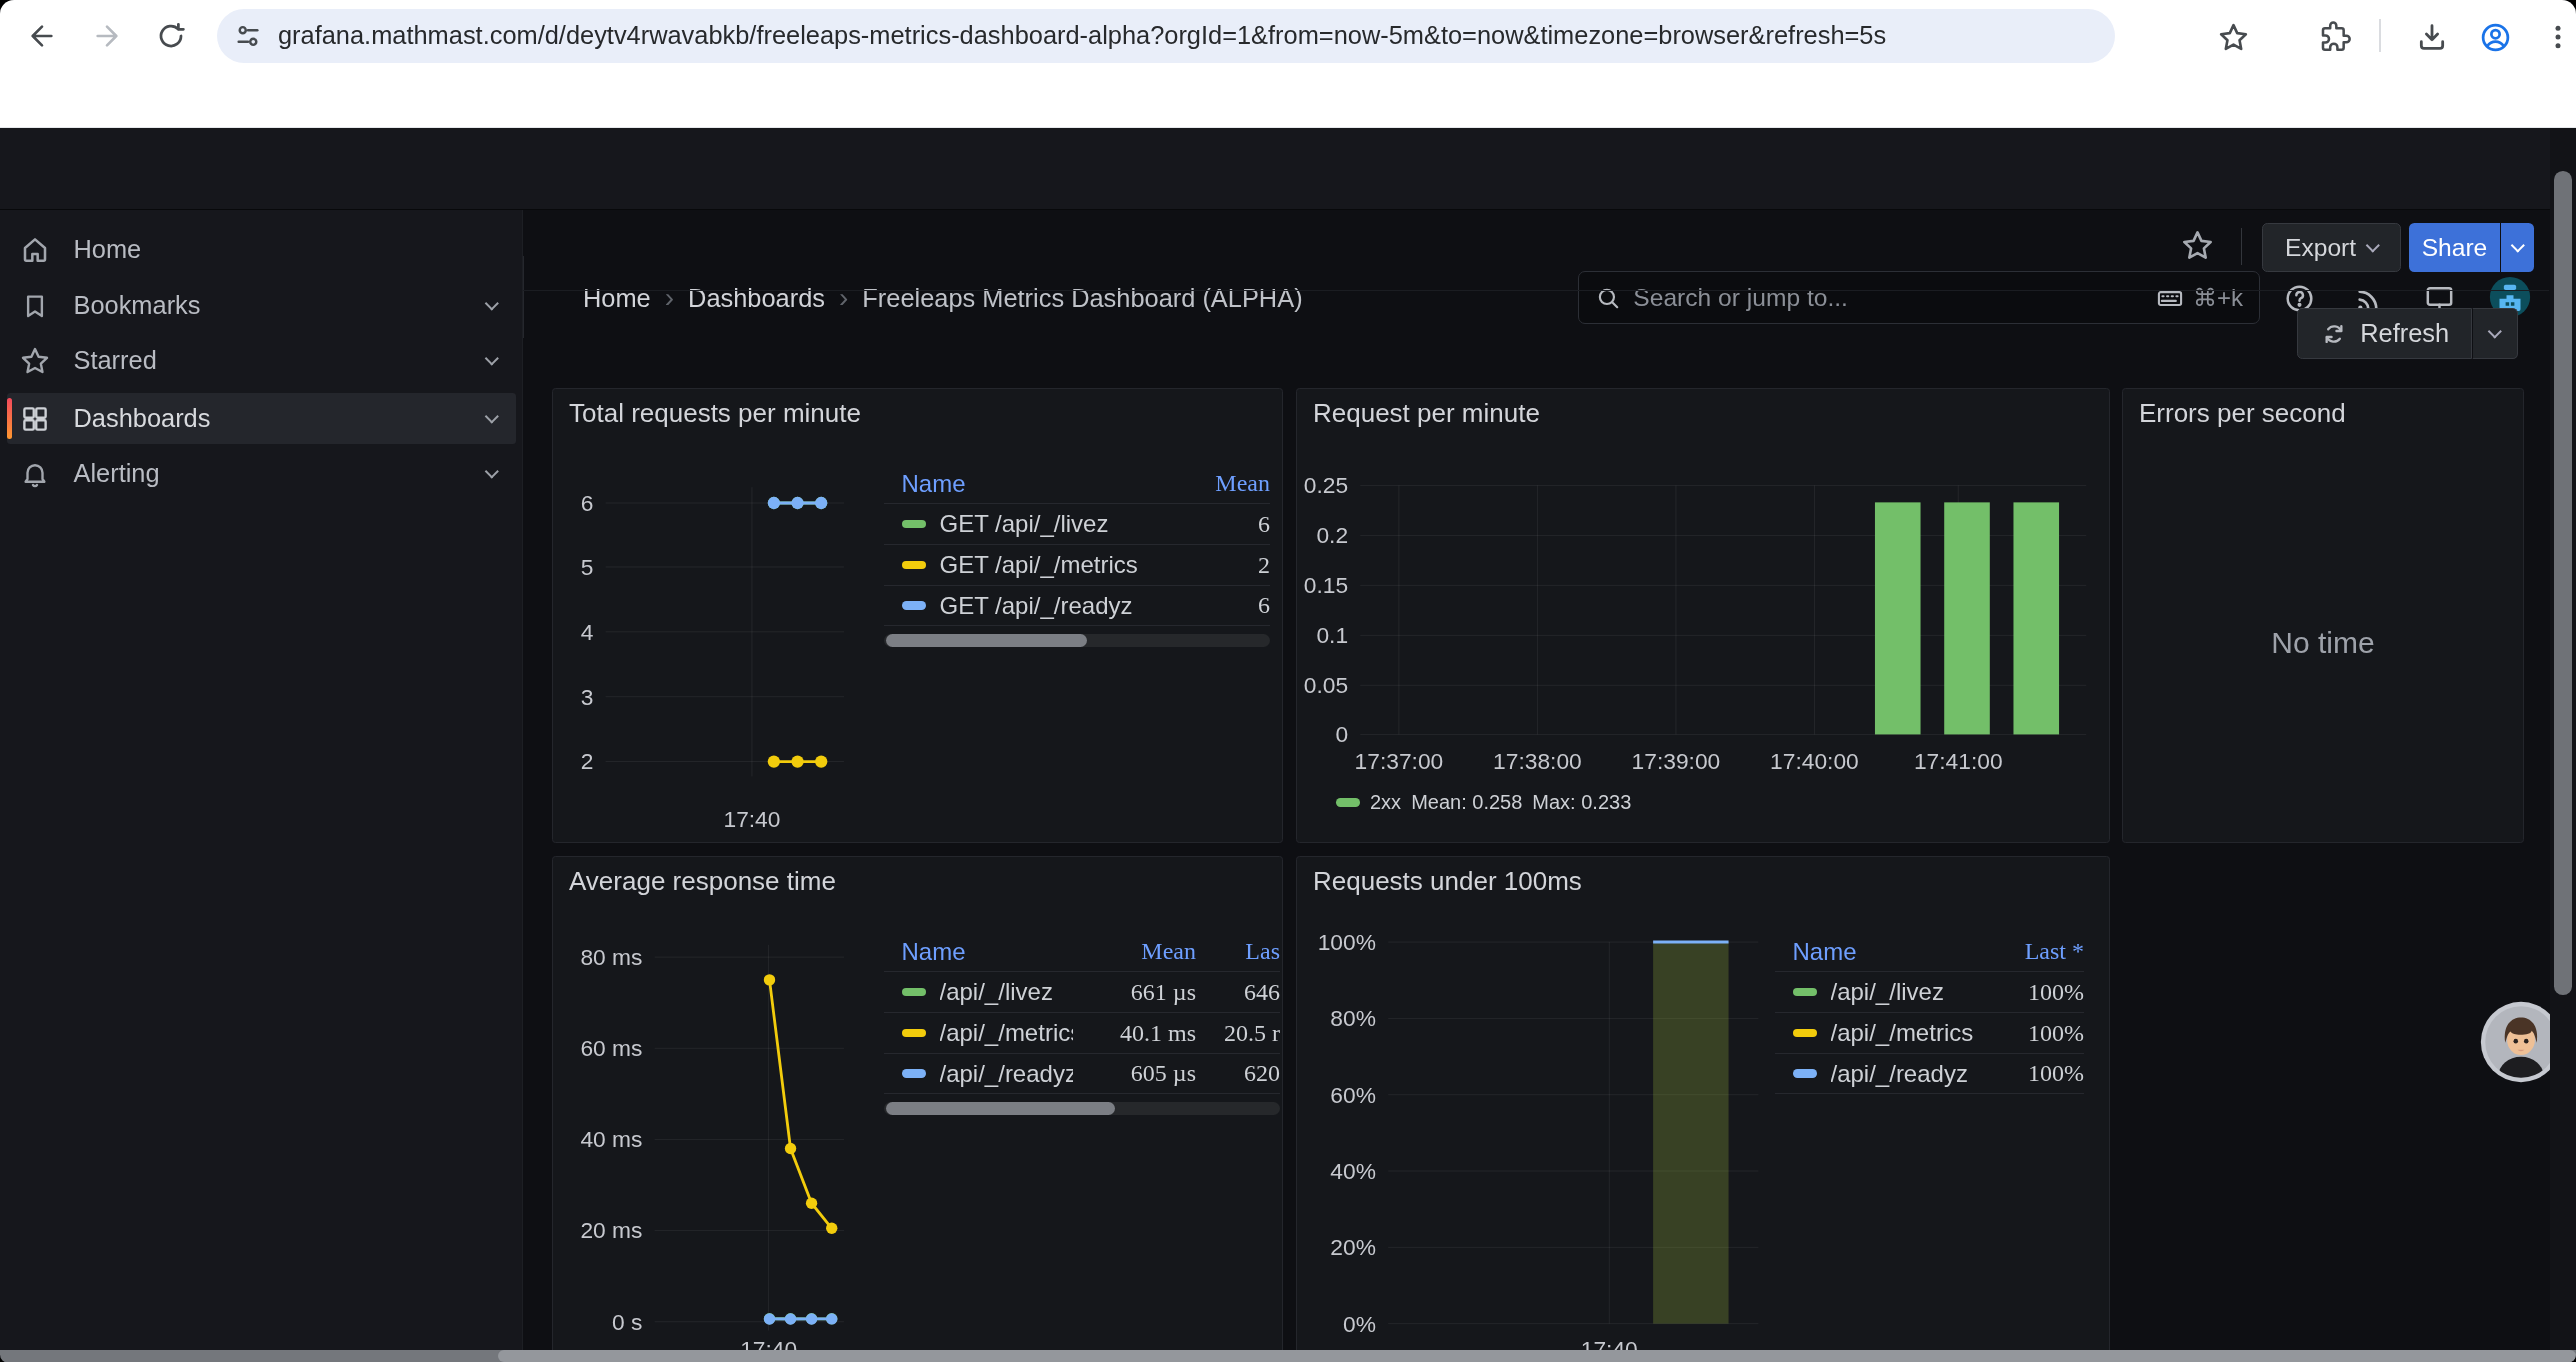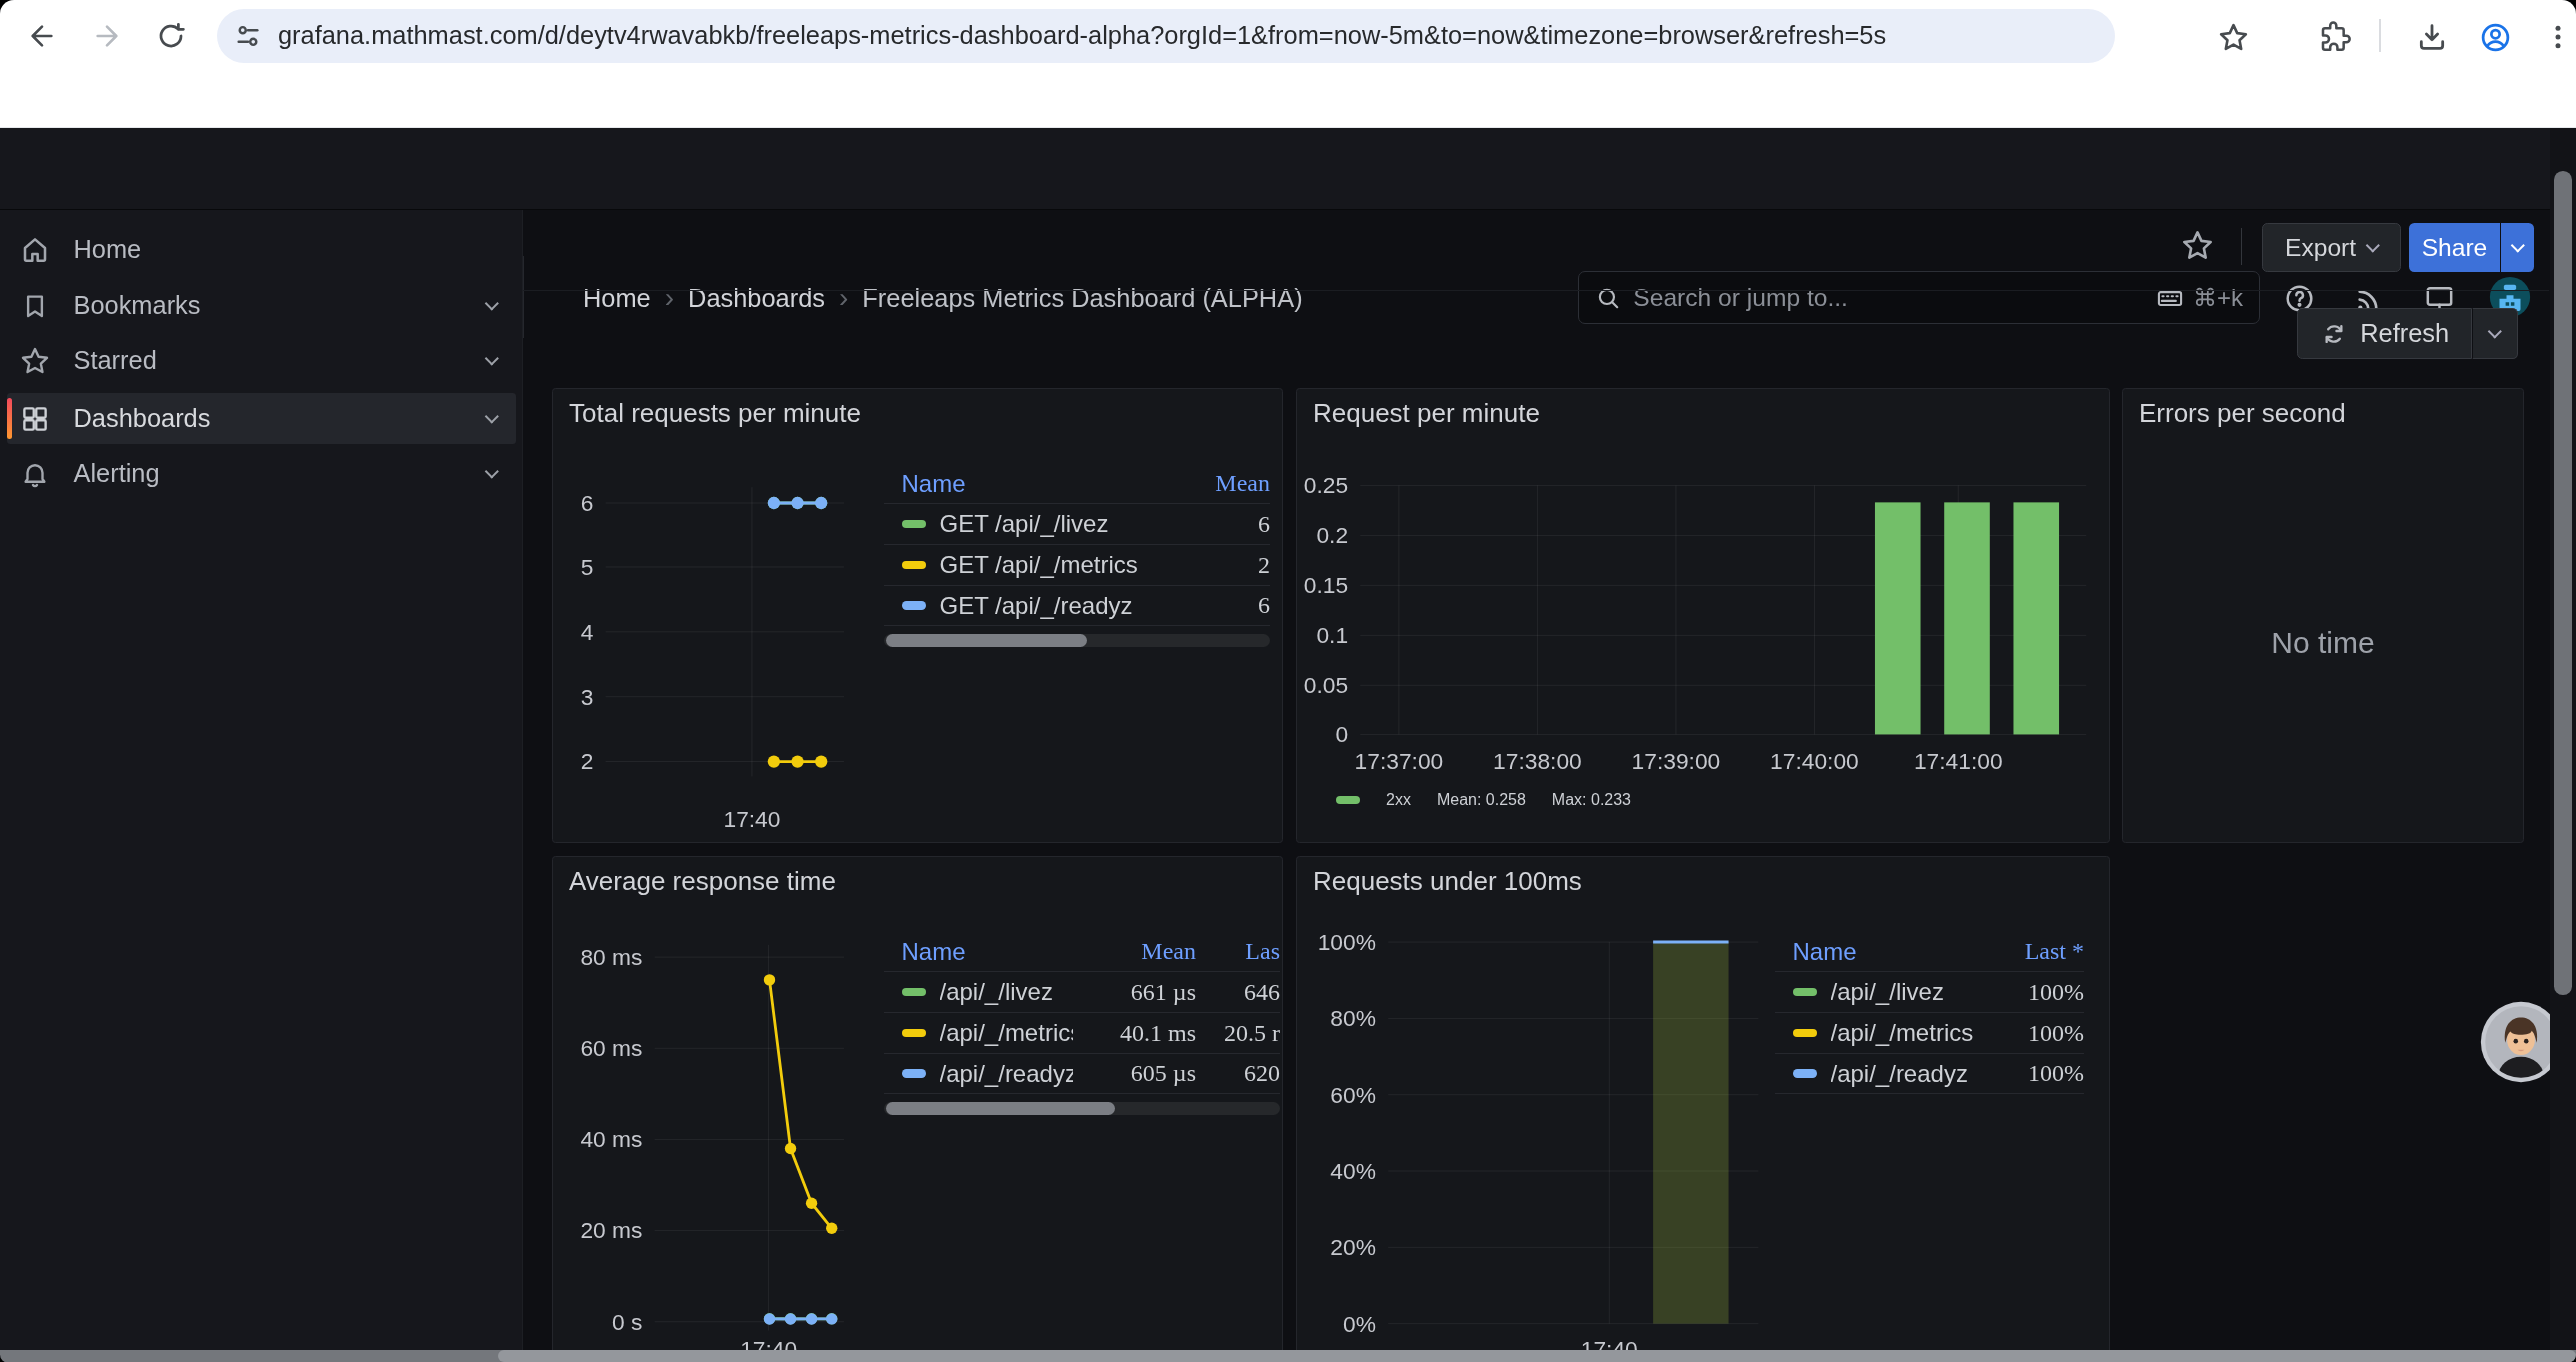--- a/index.html
+++ b/index.html
@@ -53,21 +53,21 @@
   .nodata{position:absolute;left:0;right:0;top:237px;text-align:center;font-size:30px;color:#9ea2aa;}
   .legend{position:absolute;}
   .lg-header{display:flex;align-items:center;height:39px;font-size:24px;font-weight:500;color:#6e9fff;}
   .lg-row{display:flex;align-items:center;height:41px;border-top:0.9px solid #26282e;font-size:24px;color:#ced1d6;}
   .lg-row.lastrow{border-bottom:0.9px solid #26282e;}
   .pill{width:24px;height:8.8px;border-radius:4.4px;margin-right:14px;flex:none;}
   .lg-name{flex:1;white-space:nowrap;overflow:hidden;cursor:pointer;}
   .lg-val{text-align:right;white-space:nowrap;flex:none;font-family:Liberation Serif, serif;}
   .lg-scroll{height:13px;background:#26282b;border-radius:7px;margin-top:8px;position:relative;}
   .lg-thumb{position:absolute;left:1.8px;top:0;height:13px;background:#7b7e84;border-radius:7px;}
-  .p2legend{position:absolute;display:flex;align-items:center;font-size:16px;color:#ced1d6;gap:26px;}
+  .p2legend{position:absolute;display:flex;align-items:center;font-size:20px;color:#ced1d6;gap:10px;}
   
   #vscroll-track{left:2550px;top:128px;width:26px;height:1222px;background:#121317;}
   #vscroll-thumb{left:2554px;top:171px;width:17.5px;height:824px;background:#6f7277;border-radius:8.8px;}
   #hscroll-track{left:0;top:1350px;width:2576px;height:12.3px;background:#74777c;}
   #hscroll-thumb{left:498px;top:1350px;width:2078px;height:12.3px;background:#94979c;border-radius:6.1px;}
   svg{display:block;}
   text{font-family:"Liberation Sans","DejaVu Sans",sans-serif;}
 </style>
 </head>
 <body>

